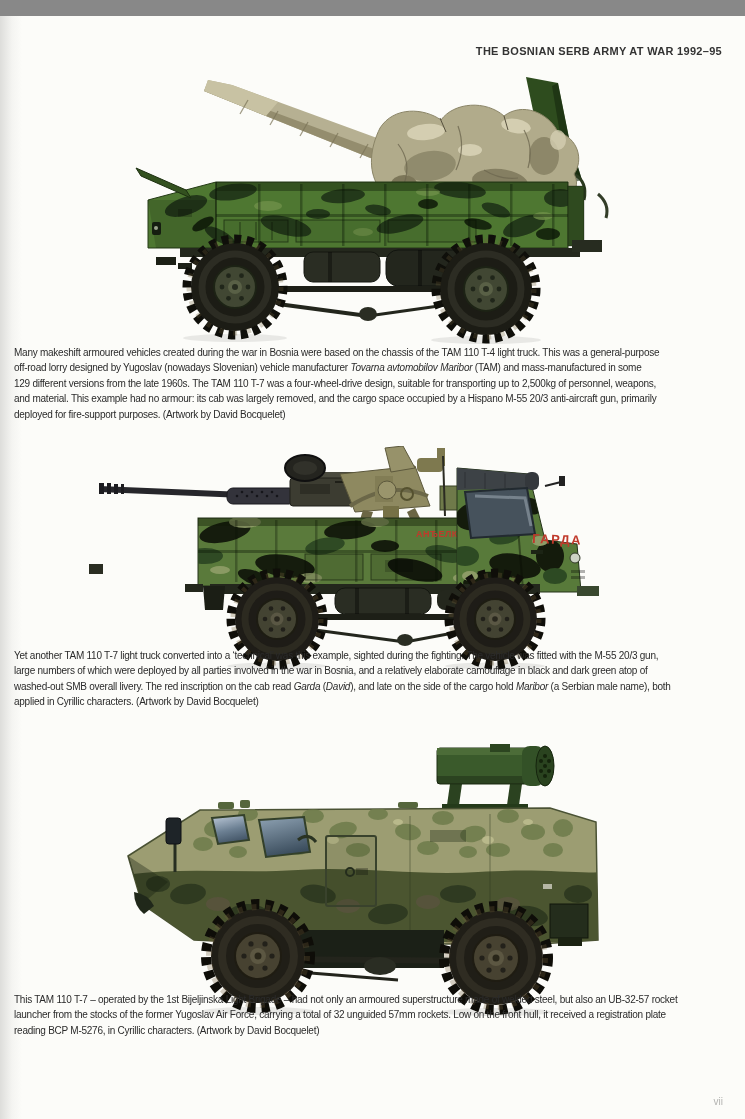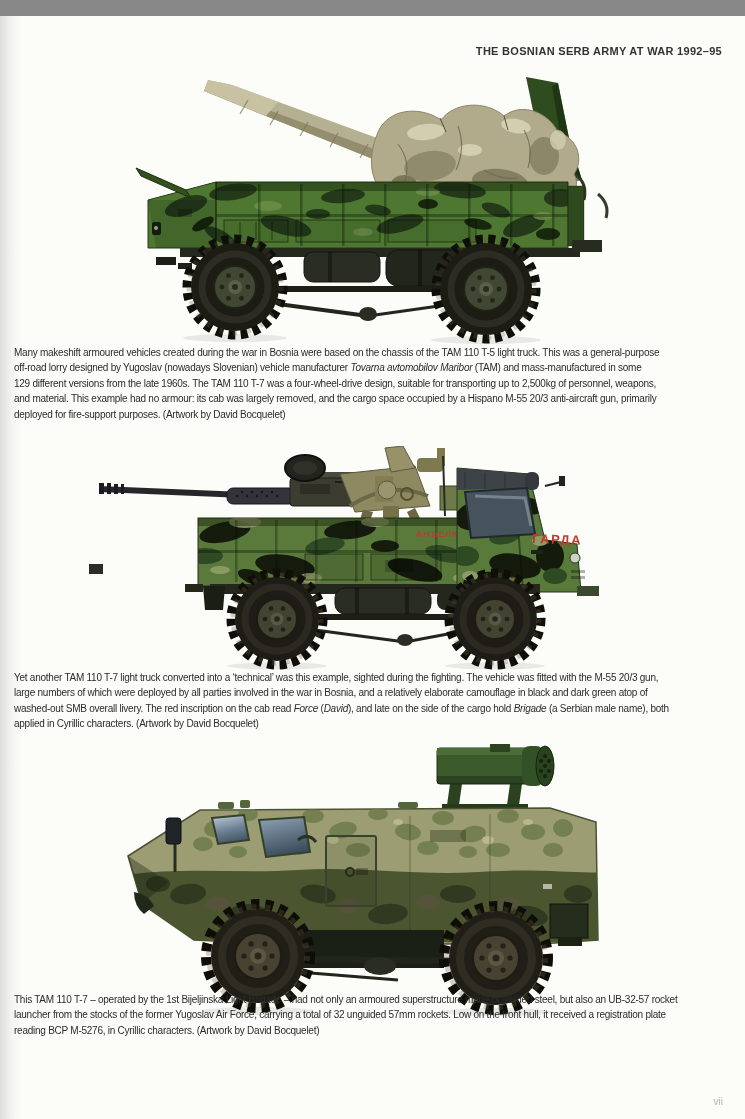--- a/index.html
+++ b/index.html
@@ -21,21 +21,21 @@
     position:absolute; top:29px; right:23px;
     font-size:11px; font-weight:bold; letter-spacing:.3px; color:#333;
   }
   .caption {
     position:absolute; left:14px; width:722px; margin:0;
     font-size:10px; line-height:15.4px; letter-spacing:-0.25px;
     color:#2b2b2b; white-space:pre-line;
   }
   .caption em { }
   .cap-1 { top:329px; }
-  .cap-2 { top:654px; }
+  .cap-2 { top:632px; }
   .cap-3 { top:976px; }
   .fig { position:absolute; }
   .fig-1 { left:128px; top:58px; }
   .fig-2 { left:85px;  top:430px; }
   .fig-3 { left:98px;  top:728px; }
   .page-number {
     position:absolute; right:22px; top:1080px;
     font-size:10px; color:#b4b4b2;text-align:right;
   }
 </style>
@@ -209,21 +209,21 @@
             <circle cx="351.5" cy="203.7" r="2.4"></circle>
             <circle cx="364.5" cy="203.7" r="2.4"></circle>
         </g>
         <circle cx="358" cy="215" r="7" fill="#596046"></circle>
           <circle cx="358" cy="215" r="3" fill="#272c1f"></circle>
         <circle cx="358" cy="215" r="48" fill="none" stroke="rgba(106,92,58,.28)" stroke-width="5" stroke-dasharray="4 10"></circle>
       </g>
     </svg>
   </div>
 
-  <p class="caption cap-1"><span>Many makeshift armoured vehicles created during the war in Bosnia were based on the chassis of the TAM 110 T-5 light truck. This was a general-purpose
+  <p class="caption cap-1"><span>Many makeshift armoured vehicles created during the war in Bosnia were based on the chassis of the TAM 110 T-4 light truck. This was a general-purpose
 off-road lorry designed by Yugoslav (nowadays Slovenian) vehicle manufacturer </span><em>Tovarna avtomobilov Maribor</em><span> (TAM) and mass-manufactured in some
 129 different versions from the late 1960s. The TAM 110 T-7 was a four-wheel-drive design, suitable for transporting up to 2,500kg of personnel, weapons,
 and material. This example had no armour: its cab was largely removed, and the cargo space occupied by a Hispano M-55 20/3 anti-aircraft gun, primarily
 deployed for fire-support purposes. (Artwork by David Bocquelet)</span></p>
 
   <div class="fig fig-2">
     <svg width="590" height="224" viewBox="0 0 590 224">
 
       <g>
         <path d="M14,40 L208,48 L208,54 L14,46 Z" fill="#26262b"></path>
@@ -414,21 +414,21 @@
         </g>
         <circle cx="410" cy="173" r="6.5" fill="#5a5744"></circle>
           <circle cx="410" cy="173" r="2.8" fill="#29271d"></circle>
         <circle cx="410" cy="173" r="44" fill="none" stroke="rgba(120,100,60,.3)" stroke-width="5" stroke-dasharray="4 10"></circle>
       </g>
     </svg>
   </div>
 
   <p class="caption cap-2"><span>Yet another TAM 110 T-7 light truck converted into a ‘technical’ was this example, sighted during the fighting. The vehicle was fitted with the M-55 20/3 gun,
 large numbers of which were deployed by all parties involved in the war in Bosnia, and a relatively elaborate camouflage in black and dark green atop of
-washed-out SMB overall livery. The red inscription on the cab read </span><em>Force</em><span> (</span><em>David</em><span>), and late on the side of the cargo hold </span><em>Brigade</em><span> (a Serbian male name), both
+washed-out SMB overall livery. The red inscription on the cab read </span><em>Garda</em><span> (</span><em>David</em><span>), and late on the side of the cargo hold </span><em>Maribor</em><span> (a Serbian male name), both
 applied in Cyrillic characters. (Artwork by David Bocquelet)</span></p>
 
   <div class="fig fig-3">
     <svg width="562" height="272" viewBox="0 0 562 272">
       <defs>
         <linearGradient id="wgrad" x1="0" y1="0" x2="0.3" y2="1">
           <stop offset="0" stop-color="#c2cedd"></stop>
             <stop offset=".6" stop-color="#6c8093"></stop>
             <stop offset="1" stop-color="#46586a"></stop>
         </linearGradient>

